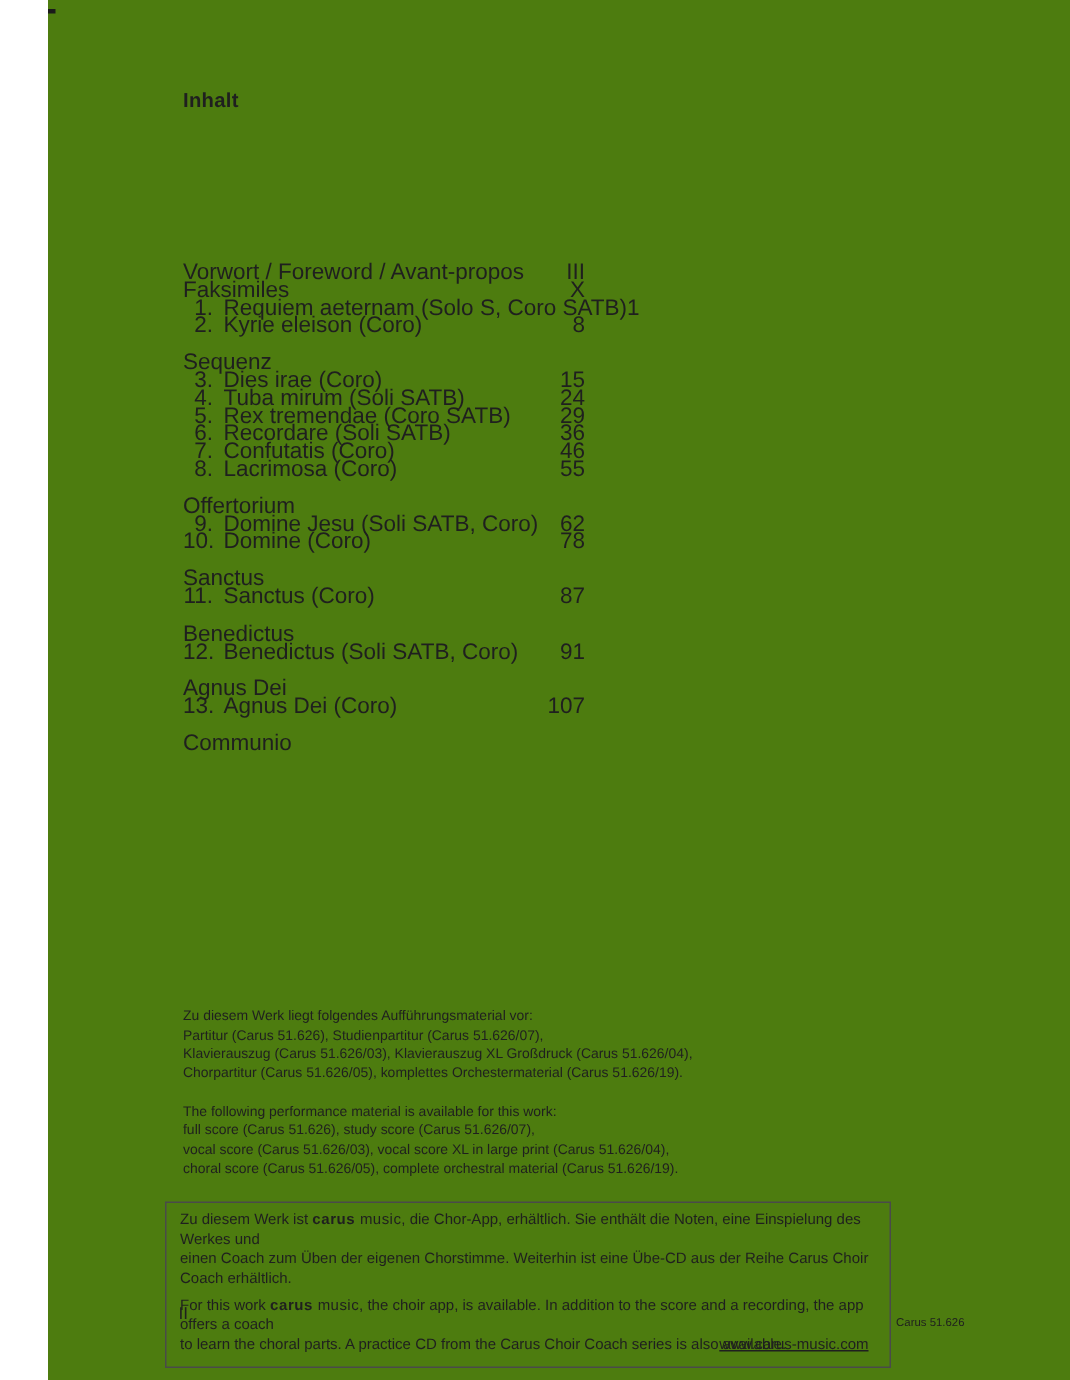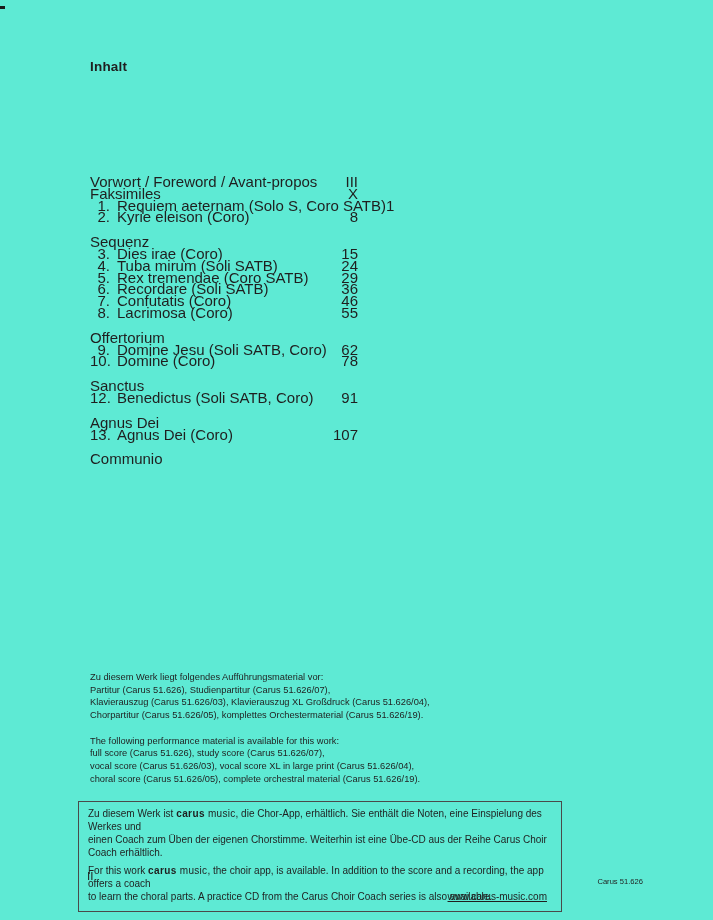--- a/index.html
+++ b/index.html
@@ -1,21 +1,21 @@
 <!DOCTYPE html>
 <html><head>
 <meta charset="utf-8">
 <style>
   html,body { margin:0; padding:0; }
   body {
     width:713px; height:920px; background:#ffffff;
     font-family:"Liberation Sans", sans-serif; color:#1f1f1f;
     position:relative; overflow:hidden;
   }
-  .page { position:absolute; inset:0; background:#5eead4; }
+  .page { position:absolute; inset:0; background:#4d7c0f;margin-left:32px; }
 
   .scan-artifact { position:absolute; left:0; top:6px; width:5px; height:3px; background:#1a1a1a; }
 
   .title {
     position:absolute; left:90px; top:59px; margin:0;
     font-size:13.5px; font-weight:600; letter-spacing:0.2px; line-height:16px;
   }
 
   .toc {
     position:absolute; left:90px; top:176px; width:268px;
@@ -117,20 +117,26 @@
         <span class="toc-title">Domine Jesu (Soli SATB, Coro)</span>
         <span class="toc-page">62</span>
       </div>
       <div class="toc-row">
         <span class="toc-no">10.</span>
         <span class="toc-title">Domine (Coro)</span>
         <span class="toc-page">78</span>
       </div>
       <div class="toc-heading">Sanctus</div>
       <div class="toc-row">
+        <span class="toc-no">11.</span>
+        <span class="toc-title">Sanctus (Coro)</span>
+        <span class="toc-page">87</span>
+      </div>
+      <div class="toc-heading">Benedictus</div>
+      <div class="toc-row">
         <span class="toc-no">12.</span>
         <span class="toc-title">Benedictus (Soli SATB, Coro)</span>
         <span class="toc-page">91</span>
       </div>
       <div class="toc-heading">Agnus Dei</div>
       <div class="toc-row">
         <span class="toc-no">13.</span>
         <span class="toc-title">Agnus Dei (Coro)</span>
         <span class="toc-page">107</span>
       </div>

